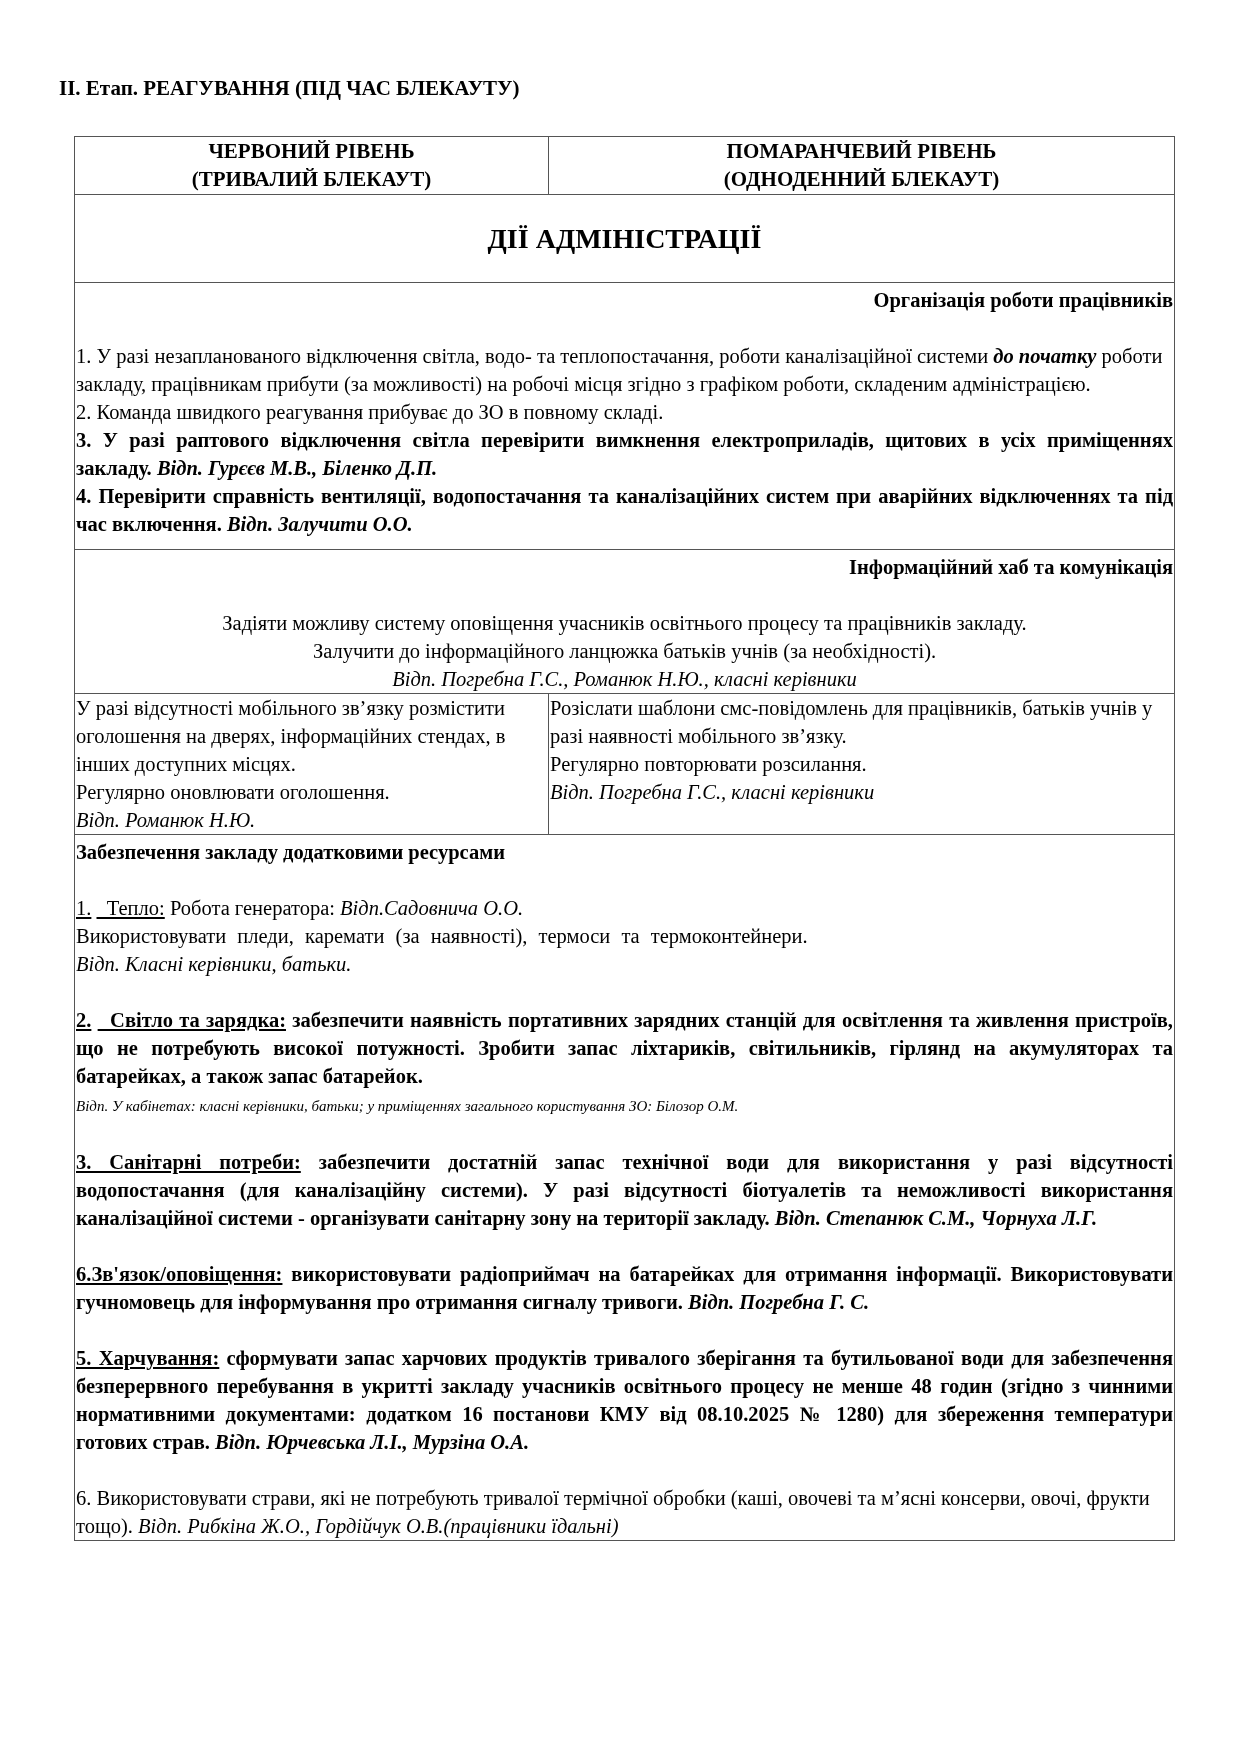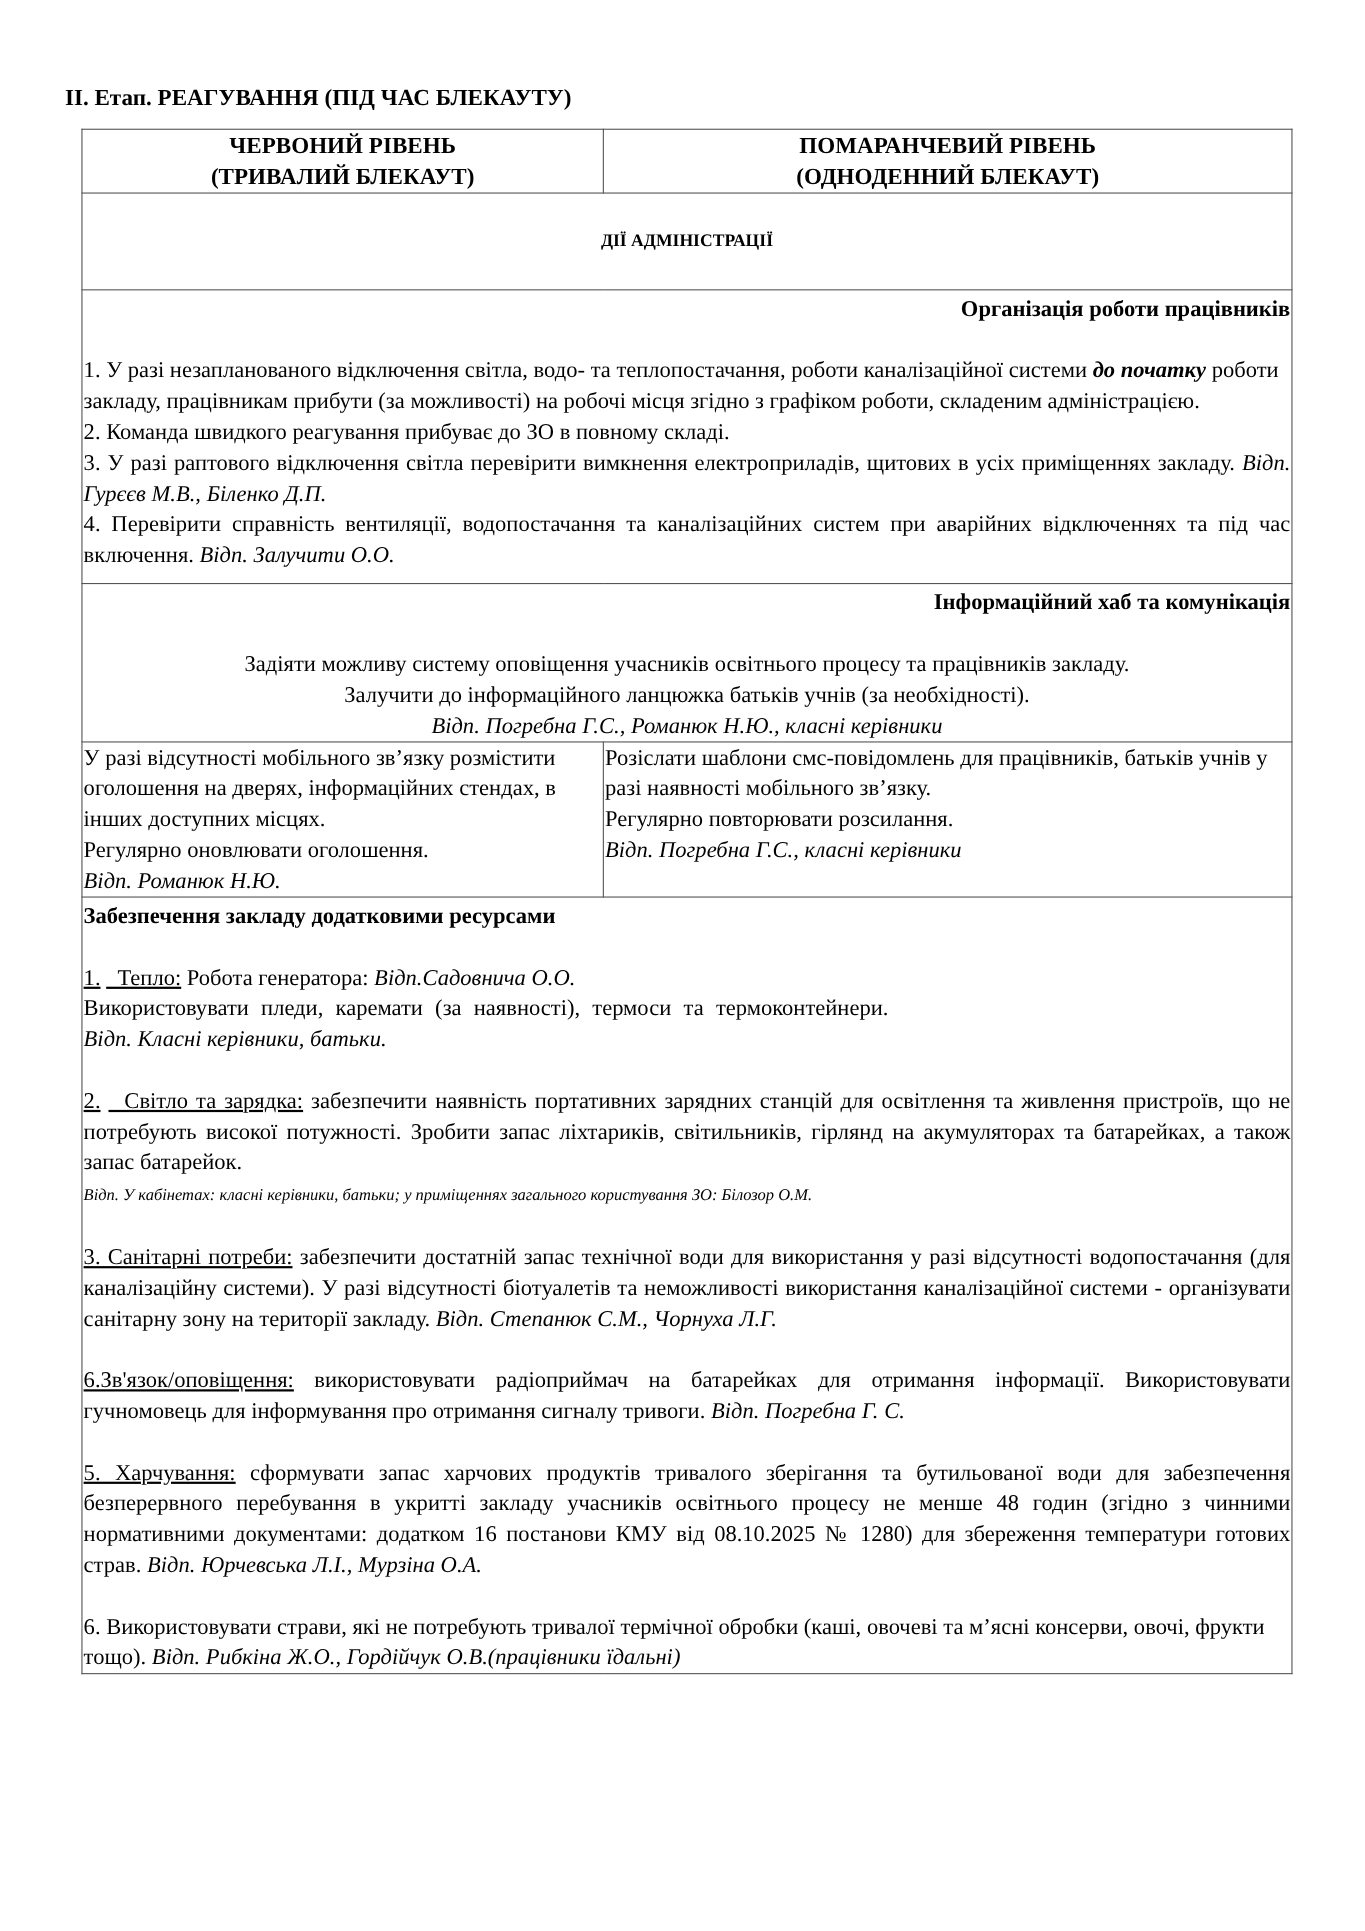--- a/index.html
+++ b/index.html
@@ -6,32 +6,32 @@
     body {
       width: 1241px; height: 1755px; position: relative; overflow: hidden;
       font-family: "Liberation Serif", "DejaVu Serif", serif;
       color: #000; font-size: 20.5px; line-height: 28px;
     }
     .page-heading {
       position: absolute; left: 59px; top: 74px;
       font-weight: bold; font-size: 21px; line-height: 28px; white-space: nowrap;
     }
     table.main {
-      position: absolute; left: 74px; top: 117px; width: 1100px;
+      position: absolute; left: 74px; top: 136px; width: 1100px;
       border-collapse: collapse; table-layout: fixed;
     }
     table.main td {
       border: 1.5px solid #555; vertical-align: top; padding: 0 1px;
     }
     .hdr { text-align: center; font-weight: bold; font-size: 21px; line-height: 28px; height: 57px; padding-top: 1px; }
-    .adm { text-align: center; font-weight: bold; font-size: 16px; height: 87px; vertical-align: middle !important; }
+    .adm { text-align: center; font-weight: bold; font-size: 28px; height: 87px; vertical-align: middle !important; }
     .sec-title { text-align: right; font-weight: bold; display: block; padding-top: 3px; }
     .sec-title-left { font-weight: bold; display: block; padding-top: 3px; }
     .gap { display: block; height: 28px; }
-    .just { text-align: justify; }
+    .just { text-align: justify; font-weight: bold; }
     .center { text-align: center; }
     i { font-style: italic; }
     u { text-decoration: underline; }
     b { font-weight: bold; font-style: italic; }
     .p { display: block; }
   </style>
 </head>
 <body>
 
 <div class="page-heading">ІІ. Етап. РЕАГУВАННЯ (ПІД ЧАС БЛЕКАУТУ)</div>

